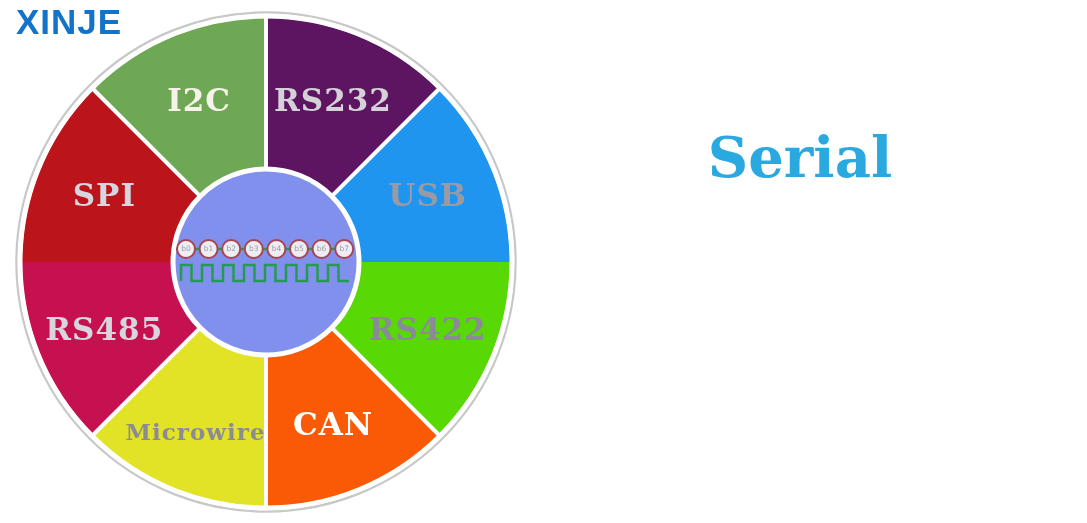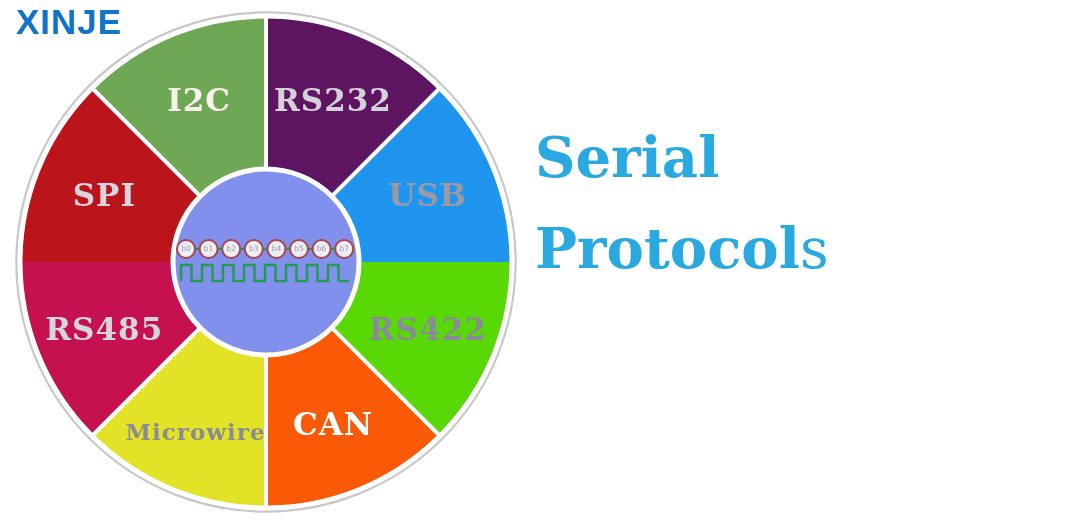--- a/index.html
+++ b/index.html
@@ -20,20 +20,21 @@
     text-align: right;
   }
   .wheel-svg {
     position: absolute;
     left: 0; top: 0;
   }
   .title {
     position: absolute;
     left: 535px; top: 112px;
     width: 530px;
+    text-align: center;
     font-family: "DejaVu Serif", serif;
     font-weight: bold;
     font-size: 56px;
     line-height: 90px;
     white-space: nowrap;
   }
   .title .suffix {
     font-weight: normal;
   }
 </style>
@@ -83,14 +84,13 @@
     <text x="299" y="249" dy="0.32em" text-anchor="middle" fill="#9b9baa" font-size="7.5" font-family="&quot;DejaVu Sans&quot;, sans-serif">b5</text>
     <circle cx="321.6" cy="249" r="9" fill="#ededf3" stroke="#a8454f" stroke-width="2"></circle>
     <text x="321.6" y="249" dy="0.32em" text-anchor="middle" fill="#9b9baa" font-size="7.5" font-family="&quot;DejaVu Sans&quot;, sans-serif">b6</text>
     <circle cx="344.20000000000005" cy="249" r="9" fill="#ededf3" stroke="#a8454f" stroke-width="2"></circle>
     <text x="344.20000000000005" y="249" dy="0.32em" text-anchor="middle" fill="#9b9baa" font-size="7.5" font-family="&quot;DejaVu Sans&quot;, sans-serif">b7</text>
     <path d="M 181 281 L 181 265 L 191.5 265 L 191.5 281 L 202.0 281 L 202 265 L 212.5 265 L 212.5 281 L 223.0 281 L 223 265 L 233.5 265 L 233.5 281 L 244.0 281 L 244 265 L 254.5 265 L 254.5 281 L 265.0 281 L 265 265 L 275.5 265 L 275.5 281 L 286.0 281 L 286 265 L 296.5 265 L 296.5 281 L 307.0 281 L 307 265 L 317.5 265 L 317.5 281 L 328.0 281 L 328 265 L 338.5 265 L 338.5 281 L 349.0 281" fill="none" stroke="#259b52" stroke-width="2.5"></path>
   </svg>
 
 <div class="title" style="color: rgb(42, 169, 225);">
   <div><span>Serial</span><span class="suffix"></span></div>
-  <div><span>Protocol</span><span class="suffix">s</span></div>
 </div>
 
 </body></html>

